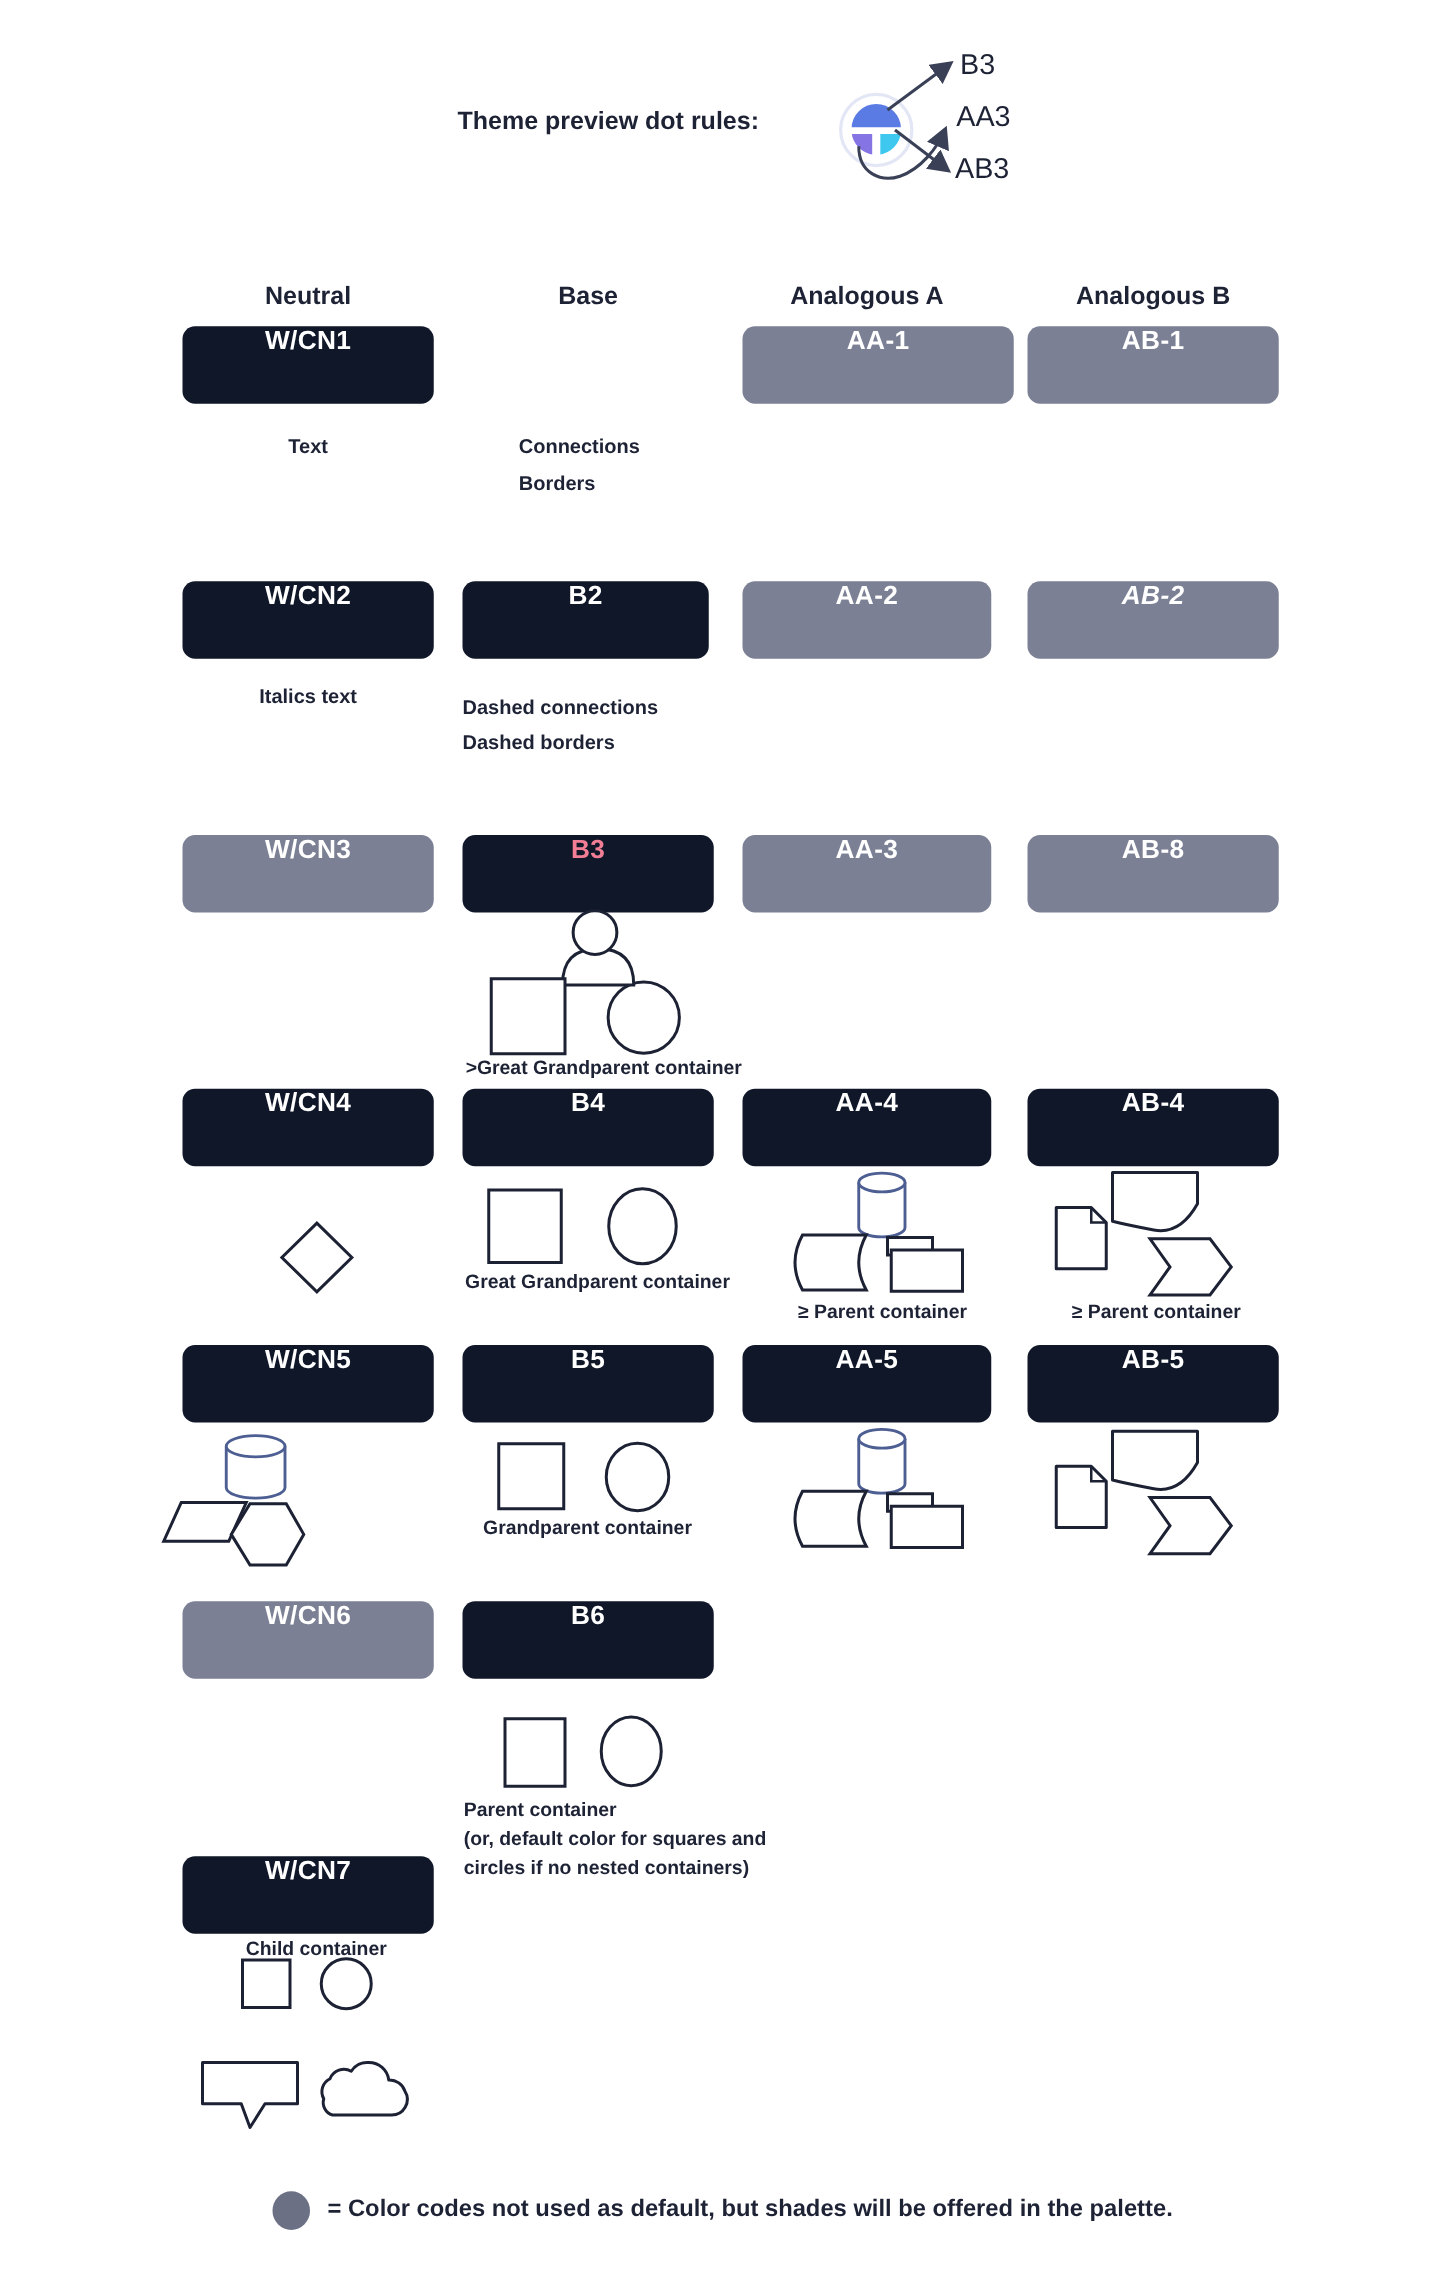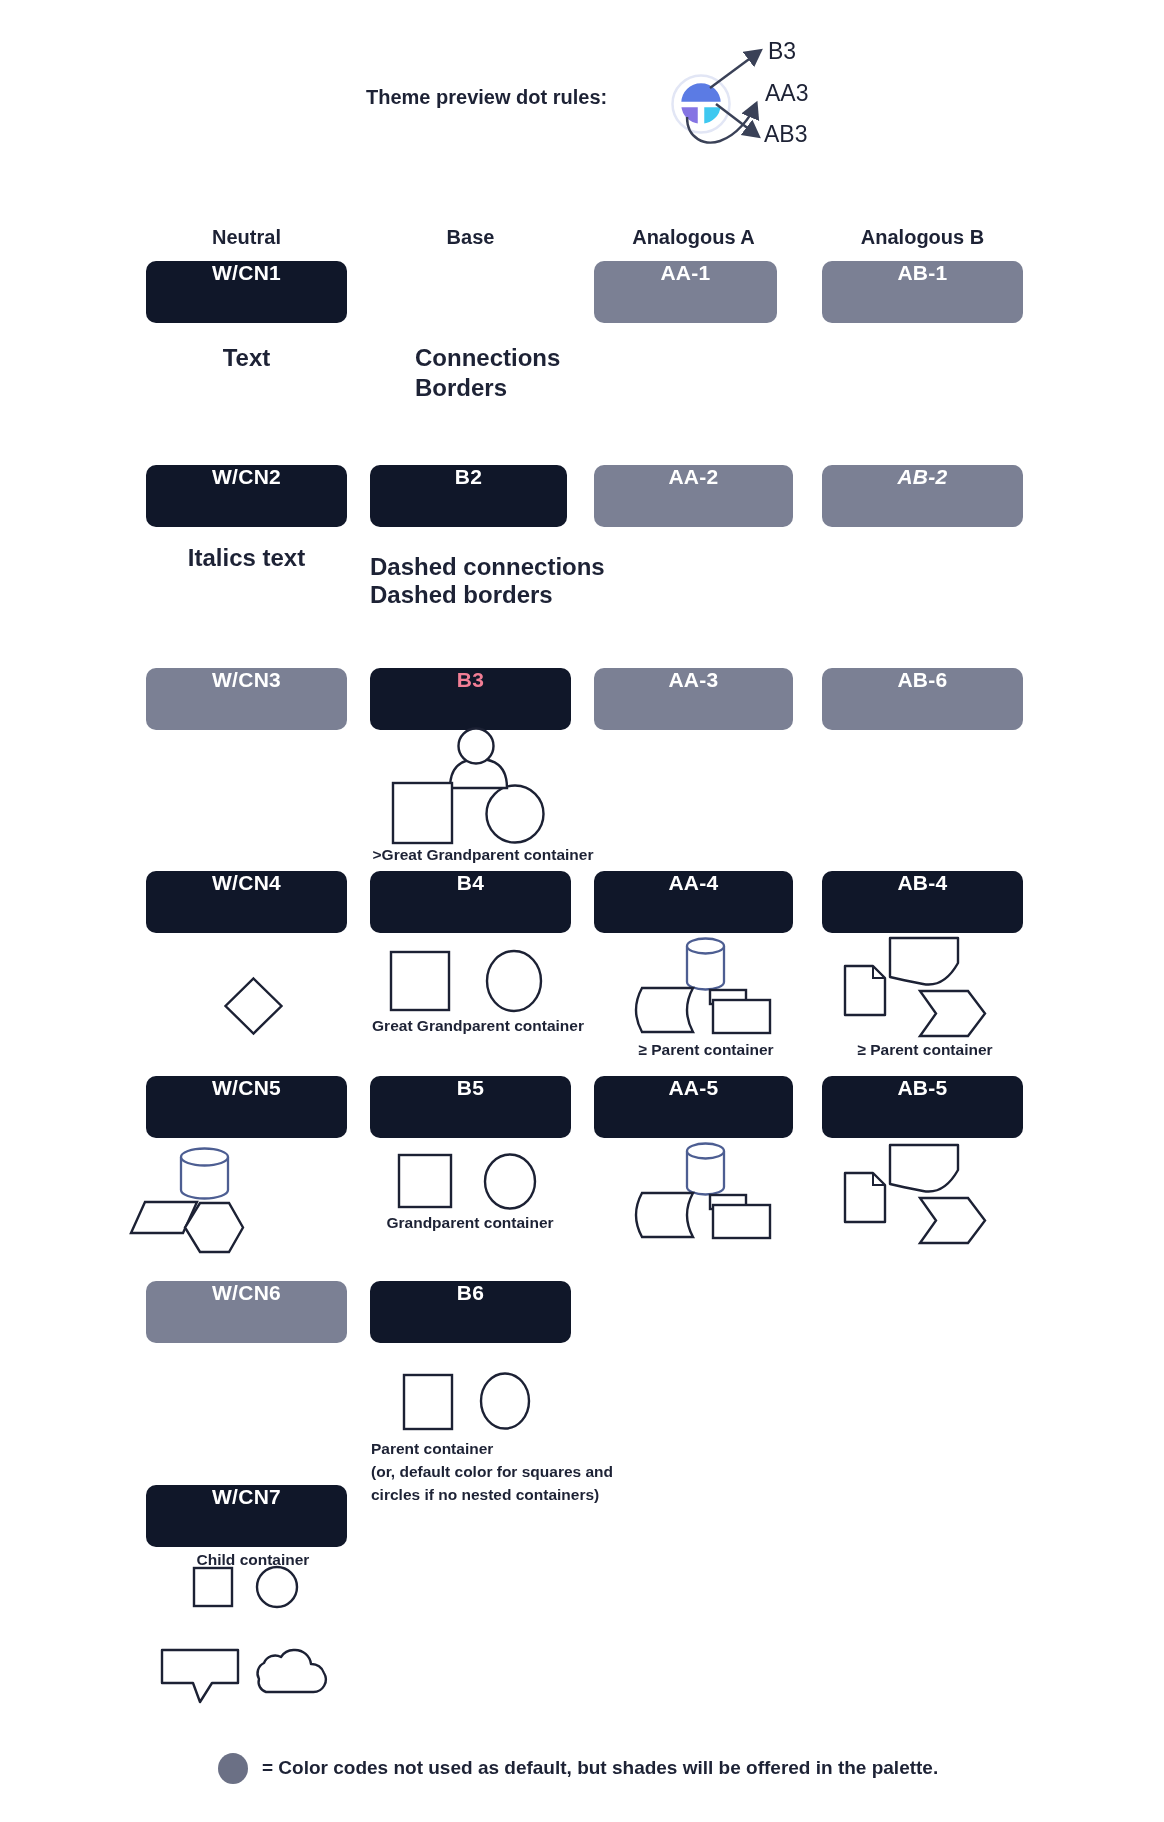--- a/index.html
+++ b/index.html
@@ -6,21 +6,21 @@
   #canvas{position:relative;width:1164px;height:1822px;background:#ffffff;
           font-family:"Liberation Sans", sans-serif;overflow:hidden;}
   .swatch{position:absolute;height:62px;border-radius:10px;display:flex;
           align-items:flex-start;justify-content:center;font-weight:700;font-size:21px;
           color:#ffffff;letter-spacing:.3px;}
   .swatch.dark{background:#101729;}
   .swatch.gray{background:#7b8094;}
   .pink-label{color:#f27e95;}
   .hdr{position:absolute;font-weight:700;font-size:20px;color:#1d2235;text-align:center;}
   .cap{position:absolute;font-weight:700;color:#1d2235;white-space:nowrap;}
-  .c20{font-size:24px;line-height:30px;}
+  .c20{font-size:16px;line-height:30px;}
   .c15{font-size:15.5px;line-height:20px;}
   .c15t{font-size:15.5px;line-height:23px;}
   .ctr{transform:translateX(-50%);}
   .title{position:absolute;font-size:20px;font-weight:600;color:#1d2235;white-space:nowrap;}
   .dotlbl{position:absolute;font-size:23px;font-weight:500;color:#1d2235;white-space:nowrap;}
   .legend-dot{position:absolute;width:30px;height:31px;border-radius:50%;}
   .legend-text{position:absolute;font-size:19px;font-weight:700;color:#1d2235;white-space:nowrap;}
   svg{position:absolute;overflow:visible;}
 </style>
 </head>
@@ -49,21 +49,21 @@
   <div class="dotlbl" style="left:764px;top:121px;">AB3</div>
 
   <div class="hdr" style="left:146px;top:226px;width:201px;">Neutral</div>
   <div class="hdr" style="left:370px;top:226px;width:201px;">Base</div>
   <div class="hdr" style="left:594px;top:226px;width:199px;">Analogous A</div>
   <div class="hdr" style="left:822px;top:226px;width:201px;">Analogous B</div>
 
   <div class="swatch dark" style="left:146px;top:261px;width:201px;">
       <span>W/CN1</span>
     </div>
-  <div class="swatch gray" style="left:594px;top:261px;width:183px;">
+  <div class="swatch gray" style="left:594px;top:261px;width:217px;">
       <span>AA-1</span>
     </div>
   <div class="swatch gray" style="left:822px;top:261px;width:201px;">
       <span>AB-1</span>
     </div>
 
   <div class="cap c20" style="left:146px;top:343px;width:201px;text-align:center;">Text</div>
   <div class="cap c20" style="left:415px;top:343px;">
     <div>Connections</div>
     <div>Borders</div>
@@ -91,21 +91,21 @@
   <div class="swatch gray" style="left:146px;top:668px;width:201px;">
       <span>W/CN3</span>
     </div>
   <div class="swatch dark" style="left:370px;top:668px;width:201px;">
       <span class="pink-label">B3</span>
     </div>
   <div class="swatch gray" style="left:594px;top:668px;width:199px;">
       <span>AA-3</span>
     </div>
   <div class="swatch gray" style="left:822px;top:668px;width:201px;">
-      <span>AB-6</span>
+      <span>AB-8</span>
     </div>
 
   <svg style="left:370px;top:722px;" width="190" height="124" viewBox="0 0 190 124">
     <circle cx="145" cy="92" r="28.5" fill="#ffffff" stroke="#1c2134" stroke-width="2.4"></circle>
     <path d="M80,66 Q80,37 108.5,37 Q137,37 137,66 Z" fill="#ffffff" stroke="#1c2134" stroke-width="2.4"></path>
     <circle cx="106" cy="24" r="17.5" fill="#ffffff" stroke="#1c2134" stroke-width="2.4"></circle>
     <rect x="23" y="61" width="59" height="60" fill="#ffffff" stroke="#1c2134" stroke-width="2.4"></rect>
   </svg>
   <div class="cap c15 ctr" style="left:483px;top:845px;">&gt;Great Grandparent container</div>
 

